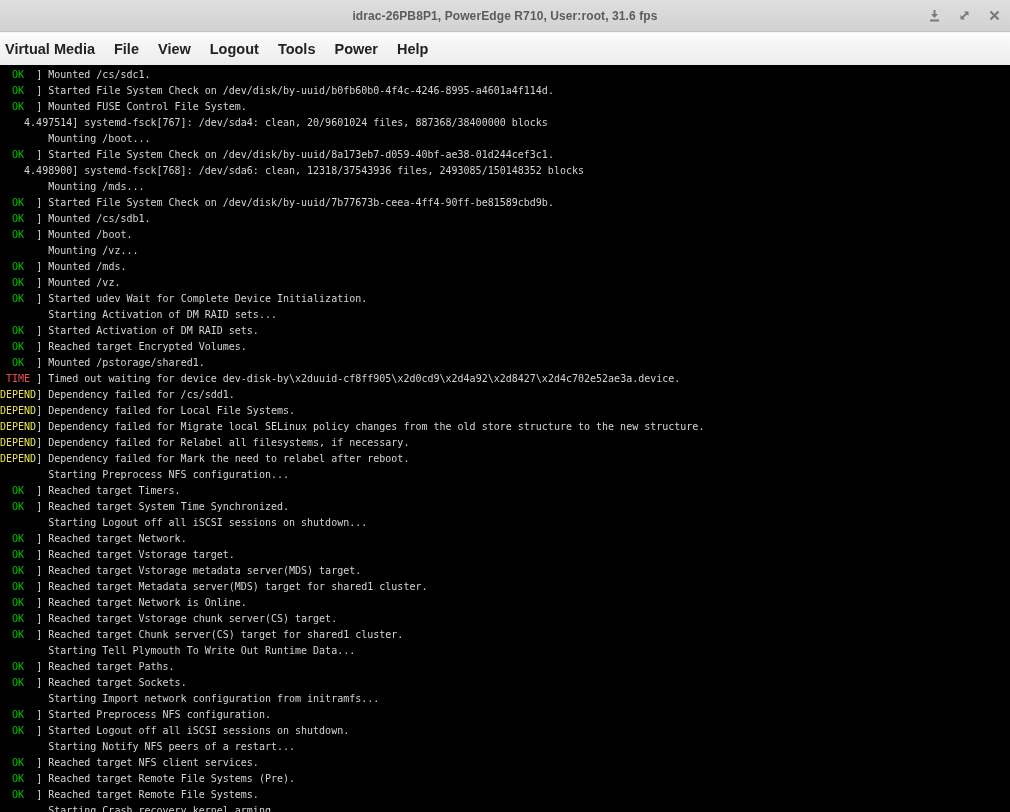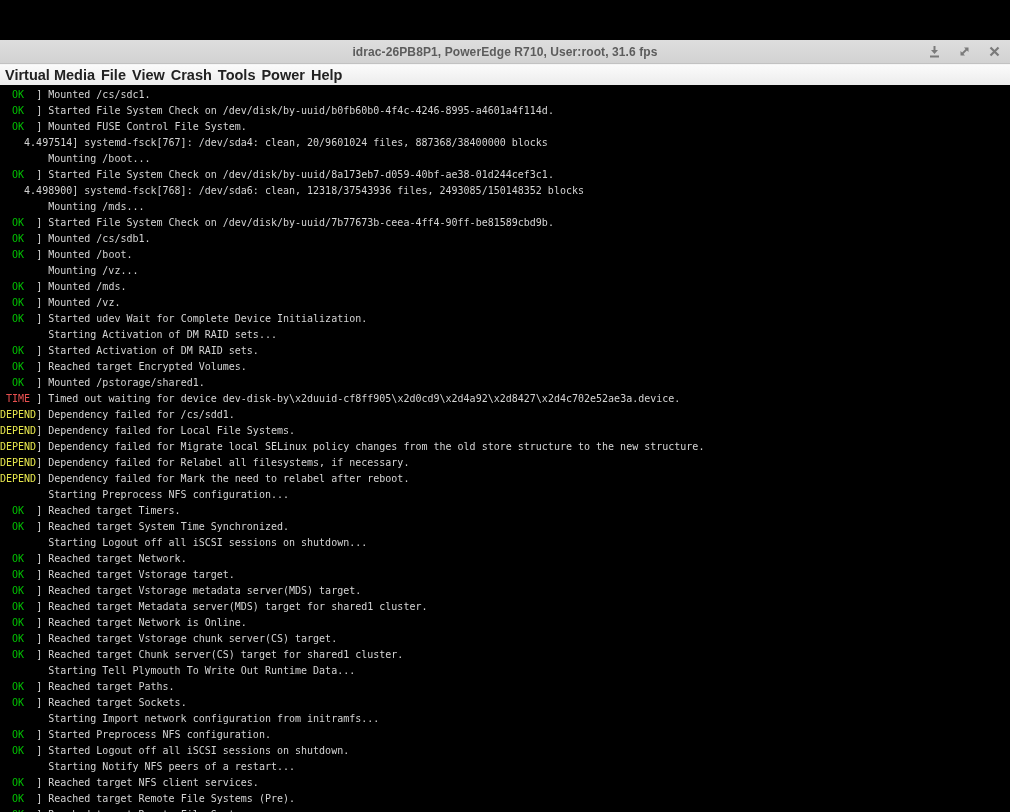--- a/index.html
+++ b/index.html
@@ -1,34 +1,34 @@
 <!DOCTYPE html>
 <html style="--ok: #00c000; --time: #e85050; --depend: #e6e64c; --fg: #d4d4d4;"><head>
 <meta charset="utf-8">
 <style>
   html,body{margin:0;padding:0;}
   body{
     width:1010px;height:812px;overflow:hidden;background:#000;
     font-family:"Liberation Sans",sans-serif;
   }
   .titlebar{
-    height:24px;background:linear-gradient(#dedede,#d2d2d2);
+    height:32px;background:linear-gradient(#dedede,#d2d2d2);
     border-bottom:1px solid #c2c2c2;box-sizing:border-box;
-    display:flex;align-items:center;position:relative;margin-top:40px;
+    display:flex;align-items:center;position:relative;
   }
   .titlebar .title{
     position:absolute;left:0;right:0;text-align:center;
     font-size:12px;font-weight:600;color:#5c5c5c;letter-spacing:0.1px;
   }
   .win-controls{margin-left:auto;display:flex;gap:17px;padding-right:9px;z-index:2;}
   .win-btn{width:13px;height:14px;display:flex;align-items:center;justify-content:center;cursor:pointer;}
   .win-btn svg{display:block;}
   .menubar{
     height:21px;background:linear-gradient(#fbfbfb,#ececec);
-    display:flex;align-items:center;padding:10px 2px;
+    display:flex;align-items:center;gap:13px;padding:16px 2px;
     box-sizing:border-box;border-top:1px solid #f5f5f5;
   }
   .menu-item{
     font-size:14.5px;font-weight:bold;color:#222;padding:0 3px;cursor:default;
     white-space:nowrap;
   }
   .console{
     height:771px;background:#000;overflow:hidden;padding-top:2px;box-sizing:border-box;
   }
   .line{
@@ -66,21 +66,21 @@
         <path d="M1.5 1.5l8 8M9.5 1.5l-8 8" stroke="#7a7a7a" stroke-width="2.2" fill="none"></path>
       </svg>
     </span>
   </div>
 </div>
 
 <div class="menubar">
     <span class="menu-item">Virtual Media</span>
     <span class="menu-item">File</span>
     <span class="menu-item">View</span>
-    <span class="menu-item">Crash</span>
+    <span class="menu-item">Logout</span>
     <span class="menu-item">Tools</span>
     <span class="menu-item">Power</span>
     <span class="menu-item">Help</span>
   </div>
 
 <div class="console" style="background: rgb(0, 0, 0);">
     <div class="line">  <span class="tag ok">OK</span>  ] Mounted /cs/sdc1.</div>
     <div class="line">  <span class="tag ok">OK</span>  ] Started File System Check on /dev/disk/by-uuid/b0fb60b0-4f4c-4246-8995-a4601a4f114d.</div>
     <div class="line">  <span class="tag ok">OK</span>  ] Mounted FUSE Control File System.</div>
     <div class="line">    4.497514] systemd-fsck[767]: /dev/sda4: clean, 20/9601024 files, 887368/38400000 blocks</div>

